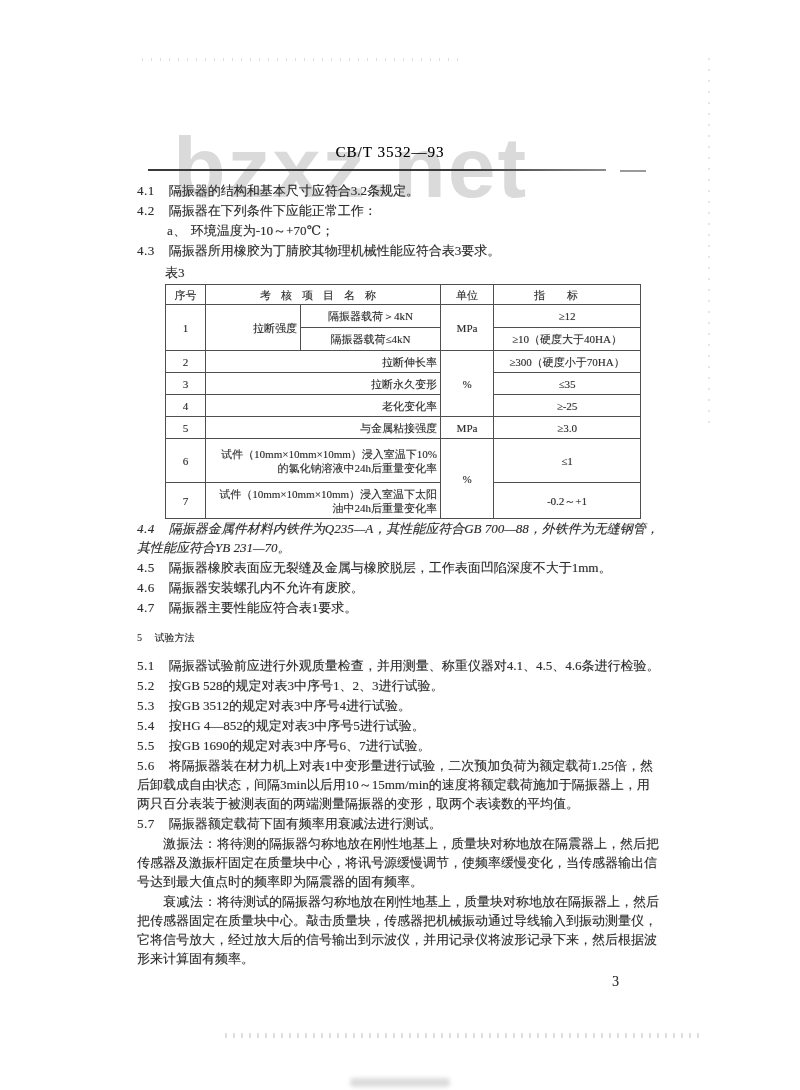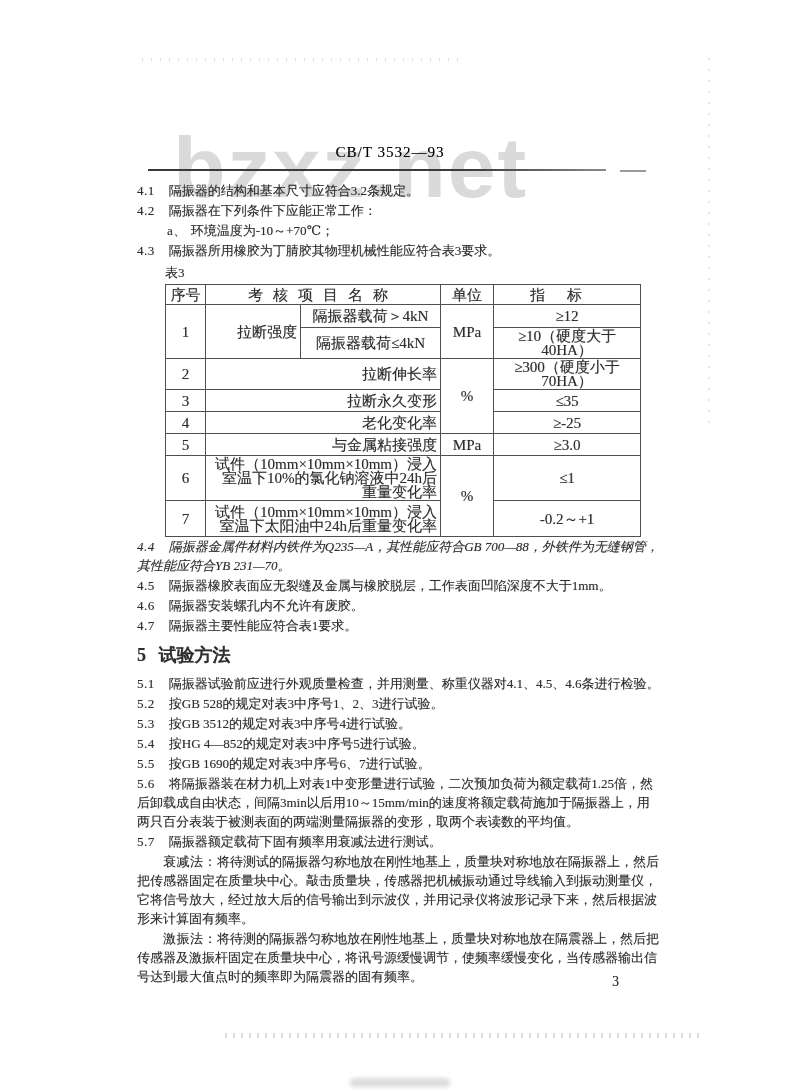--- a/index.html
+++ b/index.html
@@ -27,29 +27,29 @@
   .content{
     position:absolute;left:137px;top:181px;width:525px;z-index:1;
     font-size:13px;line-height:19px;
     text-shadow:0.3px 0.4px 0.7px rgba(40,40,40,.4);
   }
   p.clause{margin:0 0 1px 0;}
   .cnum{margin-right:14px;letter-spacing:0.5px;}
   .sub{padding-left:30px;}
   .sub .cnum{margin-right:4px;}
   .gap-top{margin-top:18px;font-style:italic;}
-  .sec-head{font-weight:bold;font-size:18px;margin:11px 0 9px 0;}
+  .sec-head{font-weight:normal;font-size:10px;margin:11px 0 9px 0;}
   .sec-head .cnum{margin-right:12px;}
   .method{margin:0 0 1px 0;text-indent:2em;}
   .mname{letter-spacing:0.5px;}
   
   .tbl-caption{width:475px;margin:3px 0 2px 28px;font-size:13px;}
   table.t3{
     border-collapse:collapse;table-layout:fixed;margin-left:28px;width:475px;
-    font-size:15px;line-height:14px;
+    font-size:11px;line-height:14px;
   }
   .t3 td{
     border:1px solid #4f4f4f;text-align:center;vertical-align:middle;
     padding:1px 3px;overflow:hidden;
   }
   .t3 td.item{text-align:right;padding-left:7px;}
   .t3 tr.rh{height:20px;}
   .t3 tr.r1{height:23px;}
   .t3 tr.r2{height:22px;}
   .t3 tr.rbig{height:44px;}
@@ -160,22 +160,22 @@
     <p class="sec-head"><span class="cnum">5</span><span>试验方法</span></p>
 
     <p class="clause"><span class="cnum">5.1</span><span>隔振器试验前应进行外观质量检查，并用测量、称重仪器对4.1、4.5、4.6条进行检验。</span></p>
     <p class="clause"><span class="cnum">5.2</span><span>按GB 528的规定对表3中序号1、2、3进行试验。</span></p>
     <p class="clause"><span class="cnum">5.3</span><span>按GB 3512的规定对表3中序号4进行试验。</span></p>
     <p class="clause"><span class="cnum">5.4</span><span>按HG 4—852的规定对表3中序号5进行试验。</span></p>
     <p class="clause"><span class="cnum">5.5</span><span>按GB 1690的规定对表3中序号6、7进行试验。</span></p>
     <p class="clause"><span class="cnum">5.6</span><span>将隔振器装在材力机上对表1中变形量进行试验，二次预加负荷为额定载荷1.25倍，然后卸载成自由状态，间隔3min以后用10～15mm/min的速度将额定载荷施加于隔振器上，用两只百分表装于被测表面的两端测量隔振器的变形，取两个表读数的平均值。</span></p>
     <p class="clause"><span class="cnum">5.7</span><span>隔振器额定载荷下固有频率用衰减法进行测试。</span></p>
 
+    <p class="method"><span class="mname">激振法：</span><span>将待测的隔振器匀称地放在刚性地基上，质量块对称地放在隔震器上，然后把传感器及激振杆固定在质量块中心，将讯号源缓慢调节，使频率缓慢变化，当传感器输出信号达到最大值点时的频率即为隔震器的固有频率。</span></p>
     <p class="method"><span class="mname">衰减法：</span><span>将待测试的隔振器匀称地放在刚性地基上，质量块对称地放在隔振器上，然后把传感器固定在质量块中心。敲击质量块，传感器把机械振动通过导线输入到振动测量仪，它将信号放大，经过放大后的信号输出到示波仪，并用记录仪将波形记录下来，然后根据波形来计算固有频率。</span></p>
-    <p class="method"><span class="mname">激振法：</span><span>将待测的隔振器匀称地放在刚性地基上，质量块对称地放在隔震器上，然后把传感器及激振杆固定在质量块中心，将讯号源缓慢调节，使频率缓慢变化，当传感器输出信号达到最大值点时的频率即为隔震器的固有频率。</span></p>
 
   </div>
 
   <div class="pagenum">3</div>
 
   <div class="noise noise-top"></div>
   <div class="noise noise-right"></div>
   <div class="noise noise-bottom"></div>
   <div class="noise smudge"></div>
 

